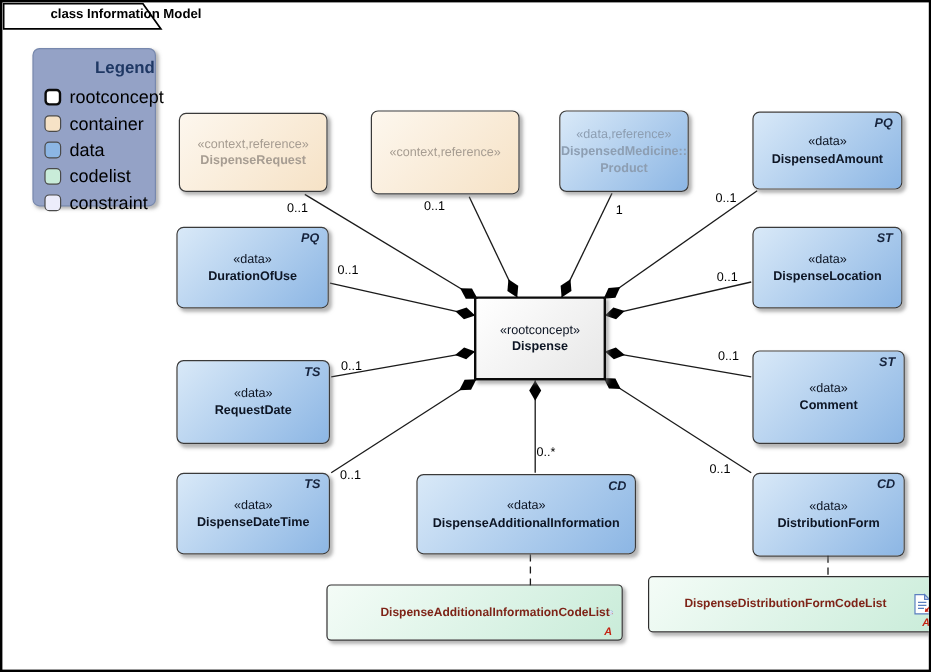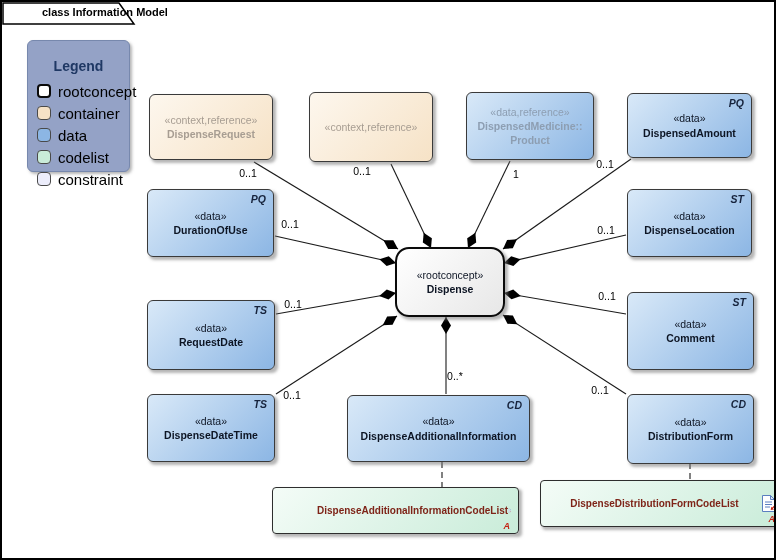--- a/index.html
+++ b/index.html
@@ -11,21 +11,21 @@
   #edge-layer{position:absolute;left:0;top:0;width:776px;height:560px;}
   .tab-label{
     position:absolute;left:8px;top:4px;font-size:11px;font-weight:700;color:#000;margin-left:32px;
   }
   
   .legend{
     position:absolute;left:25px;top:38px;width:101px;height:130px;
     background:#94a2c6;border:1px solid #7788ad;border-radius:6px;
     box-shadow:2px 2px 3px rgba(110,110,110,.5);
   }
-  .legend-title{text-align:center;font-size:14px;font-weight:700;color:#1f3864;margin-top:17px;}
+  .legend-title{text-align:right;font-size:14px;font-weight:700;color:#1f3864;margin-top:7px;}
   .legend-items{margin:6px 0 0 9px;}
   .legend-item{display:flex;align-items:center;height:22px;}
   .swatch{
     width:14px;height:14px;border-radius:4px;border:1px solid #4a4a4a;
     box-sizing:border-box;flex:0 0 auto;
   }
   .swatch.thick{border:2.5px solid #0a0a0a;}
   .legend-label{font-size:15px;color:#000;margin-left:7px;}
   
   .node{
@@ -33,21 +33,21 @@
     box-shadow:2.5px 2.5px 3px rgba(120,120,120,.55);
     display:flex;flex-direction:column;align-items:center;justify-content:center;
     text-align:center;
   }
   .node .stereotype{font-size:10.5px;line-height:1.35;}
   .node .node-name{font-size:10.5px;font-weight:700;line-height:1.35;white-space:pre-line;}
   .node .type-tag{
     position:absolute;top:3px;right:7px;font-size:10.5px;font-style:italic;
     font-weight:700;color:#16233c;
   }
-  .node.root{border:2.5px solid #0a0a0a;border-radius:14px;}
+  .node.root{border:2.5px solid #0a0a0a;border-radius:1px;}
   .node.muted-container .stereotype,.node.muted-container .node-name{color:#a79d92;}
   .node.muted-data .stereotype,.node.muted-data .node-name{color:#8d9eb2;}
   
   .codelist-node{
     position:absolute;box-sizing:border-box;border:1px solid #2e2e2e;border-radius:4px;
     box-shadow:2.5px 2.5px 3px rgba(120,120,120,.55);
     display:flex;align-items:center;padding:0 7px;
   }
   .codelist-name{flex:1;text-align:center;font-size:10px;font-weight:700;color:#7e2418;}
   .codelist-a{
@@ -134,21 +134,21 @@
 
     <span class="stereotype">«context,reference»</span>
     <span class="node-name">DispenseRequest</span>
   </div>
 
   <div class="node muted-container" style="left: 307px; top: 90px; width: 124px; height: 70px; background: linear-gradient(135deg, rgb(253, 247, 238) 0%, rgb(246, 226, 198) 100%);">
 
     <span class="stereotype">«context,reference»</span>
   </div>
 
-  <div class="node muted-data" style="left: 464px; top: 90px; width: 128px; height: 68px; background: linear-gradient(135deg, rgb(217, 233, 248) 0%, rgb(140, 182, 228) 100%);">
+  <div class="node muted-data" style="left: 464px; top: 90px; width: 108px; height: 68px; background: linear-gradient(135deg, rgb(217, 233, 248) 0%, rgb(140, 182, 228) 100%);">
 
     <span class="stereotype">«data,reference»</span>
     <span class="node-name">DispensedMedicine::
 Product</span>
   </div>
 
   <div class="node" style="left: 625px; top: 91px; width: 125px; height: 65px; background: linear-gradient(135deg, rgb(217, 233, 248) 0%, rgb(140, 182, 228) 100%);">
     <span class="type-tag">PQ</span>
     <span class="stereotype">«data»</span>
     <span class="node-name">DispensedAmount</span>

